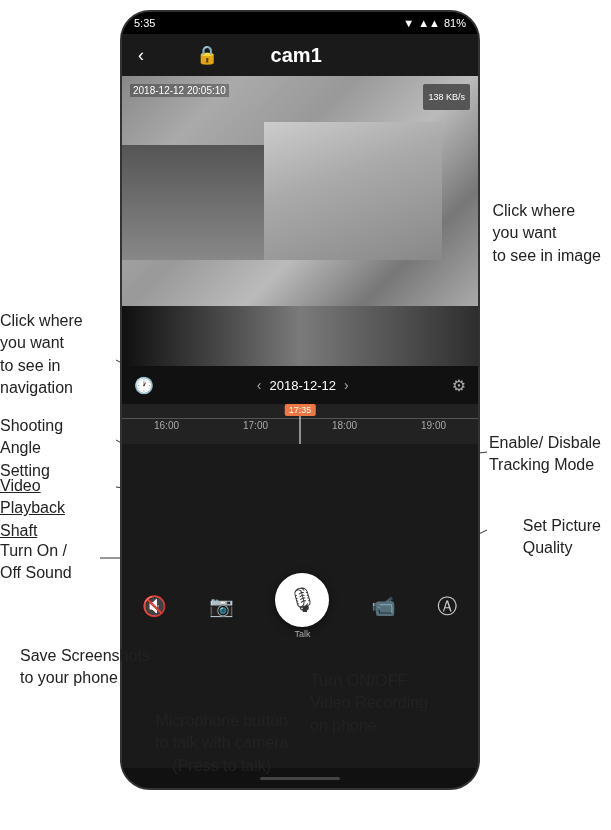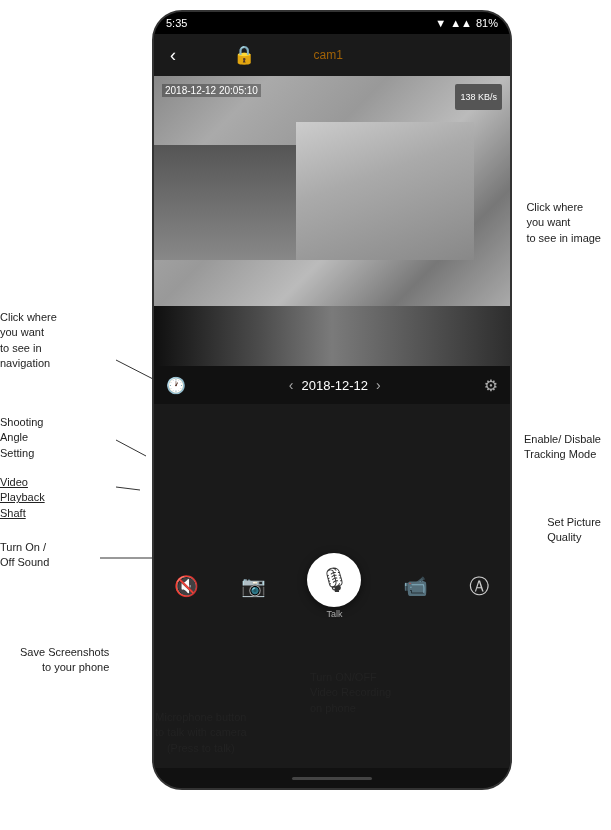--- a/index.html
+++ b/index.html
@@ -18,21 +18,20 @@
       left: 120px;
       top: 10px;
       width: 360px;
       height: 780px;
       background: #111;
       border-radius: 30px;
       border: 2px solid #333;
       overflow: hidden;
       display: flex;
       flex-direction: column;
-      margin-left: 32px;
     }
 
     
     .status-bar {
       background: #000;
       color: #fff;
       display: flex;
       justify-content: space-between;
       align-items: center;
       padding: 4px 12px;
@@ -49,23 +48,23 @@
     
     .app-header {
       background: #1a1a1a;
       display: flex;
       align-items: center;
       justify-content: space-between;
       padding: 8px 16px;
       height: 42px;
     }
     .app-header-center {
-      color: #a16207;
-      font-size: 12px;
-      font-weight: 400;
+      color: #ffffff;
+      font-size: 20px;
+      font-weight: 700;
     }
     .header-icon {
       color: #fff;
       font-size: 18px;
       cursor: pointer;
     }
 
     
     .main-video {
       position: relative;
@@ -253,21 +252,21 @@
     .home-bar {
       width: 80px;
       height: 3px;
       background: #444;
       border-radius: 2px;
     }
 
     
     .annotation {
       position: absolute;
-      font-size: 11px;
+      font-size: 16px;
       color: #222;
       line-height: 1.4;
     }
 
     
     .ann-click-image {
       right: 10px;
       top: 200px;
       text-align: left;
     }
@@ -387,20 +386,31 @@
   <div class="date-control">
     <span class="date-control-icon">🕐</span>
     <div class="date-control-center">
       <span class="date-arrow">‹</span>
       <span>2018-12-12</span>
       <span class="date-arrow">›</span>
     </div>
     <span class="date-control-icon">⚙</span>
   </div>
 
+  <div class="timeline-container">
+    <div class="timeline-current-time">17:35</div>
+    <div class="timeline-cursor"></div>
+    <div class="timeline-line"></div>
+    <div class="timeline-labels">
+      <span class="timeline-label">16:00</span>
+      <span class="timeline-label">17:00</span>
+      <span class="timeline-label">18:00</span>
+      <span class="timeline-label">19:00</span>
+    </div>
+  </div>
 
   <div class="bottom-controls">
     <div class="ctrl-btn">
       <span>🔇</span>
     </div>
     <div class="ctrl-btn">
       <span>📷</span>
     </div>
     <div style="display:flex;flex-direction:column;align-items:center;">
       <div class="mic-btn">
@@ -433,20 +443,20 @@
 Setting</div>
 <div class="annotation ann-playback" style="white-space:pre-line;">Video
 Playback
 Shaft</div>
 <div class="annotation ann-turnon" style="white-space:pre-line;">Turn On /
 Off Sound</div>
 <div class="annotation ann-enable-track" style="white-space:pre-line;">Enable/ Disbale
 Tracking Mode</div>
 <div class="annotation ann-set-picture" style="white-space:pre-line;">Set Picture
 Quality</div>
-<div class="annotation ann-screenshot" style="white-space:pre-line;text-align:right;">Save Screenshots
+<div class="annotation ann-screenshot" style="white-space:pre-line;">Save Screenshots
 to your phone</div>
 <div class="annotation ann-mic" style="white-space:pre-line;">Microphone button
 to talk with camera
 (Press to talk)</div>
 <div class="annotation ann-recording" style="white-space:pre-line;">Turn ON/OFF
 Video Recording
 on phone</div>
 
 </body></html>

